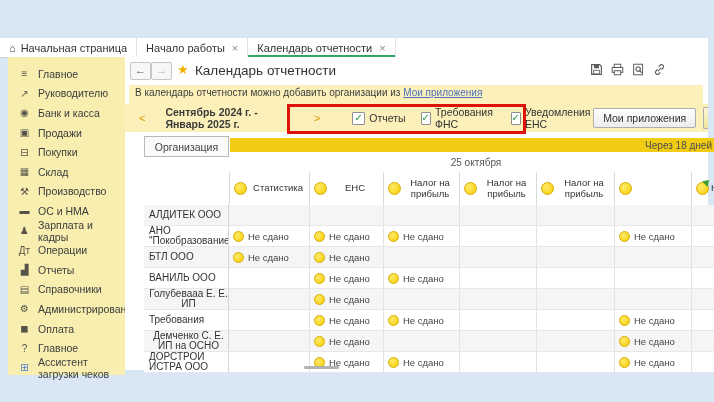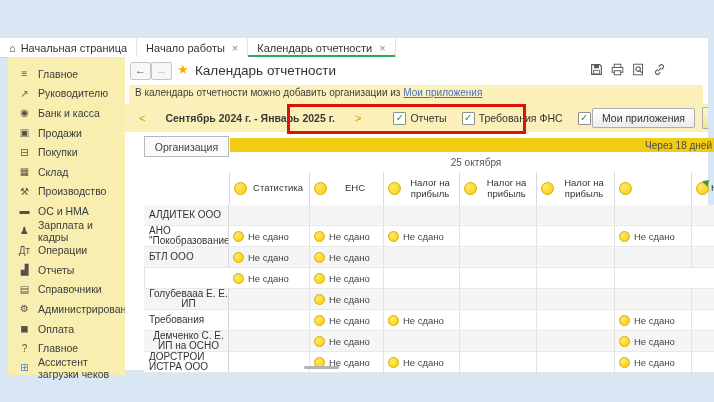--- a/index.html
+++ b/index.html
@@ -217,20 +217,21 @@
           <span class="cbox">
             <span class="box">✓</span>
             <span>Отчеты</span>
           </span>
           <span class="cbox">
             <span class="box">✓</span>
             <span>Требования ФНС</span>
           </span>
           <span class="cbox">
             <span class="box">✓</span>
+            <span>Уведомления ЕНС</span>
           </span>
         </span>
       <span class="fspacer"></span>
       <span class="appsbtn">Мои приложения</span>
       <span class="cutbtn"></span>
     </div>
 
     <div class="annotation"></div>
 
     <div class="rtable">
@@ -313,20 +314,21 @@
               <span class="sdot"></span>
               <span class="stext">Не сдано</span>
             </div>
             <div class="scell"></div>
             <div class="scell"></div>
             <div class="scell"></div>
             <div class="scell"></div>
             <div class="scell"></div>
           </div>
           <div class="trow">
+            <div class="namecell">ВАНИЛЬ ООО</div>
             <div class="scell"></div>
             <div class="scell">
               <span class="sdot"></span>
               <span class="stext">Не сдано</span>
             </div>
             <div class="scell">
               <span class="sdot"></span>
               <span class="stext">Не сдано</span>
             </div>
             <div class="scell"></div>

